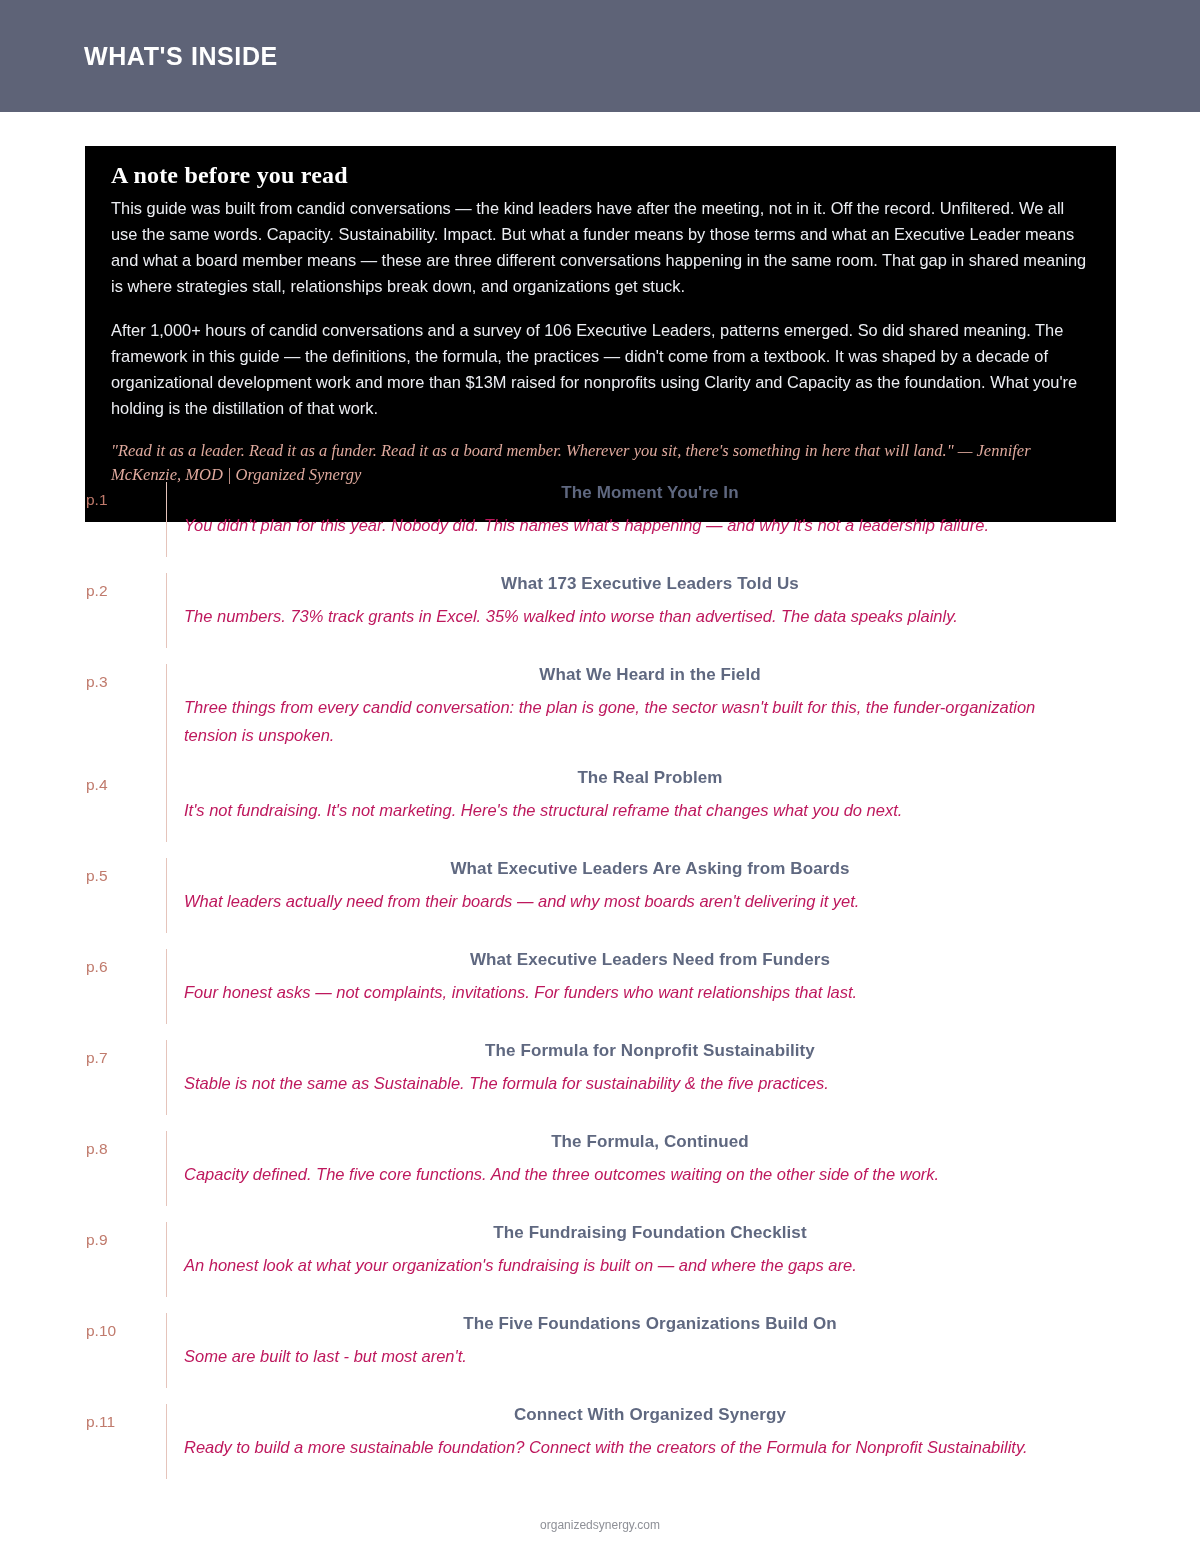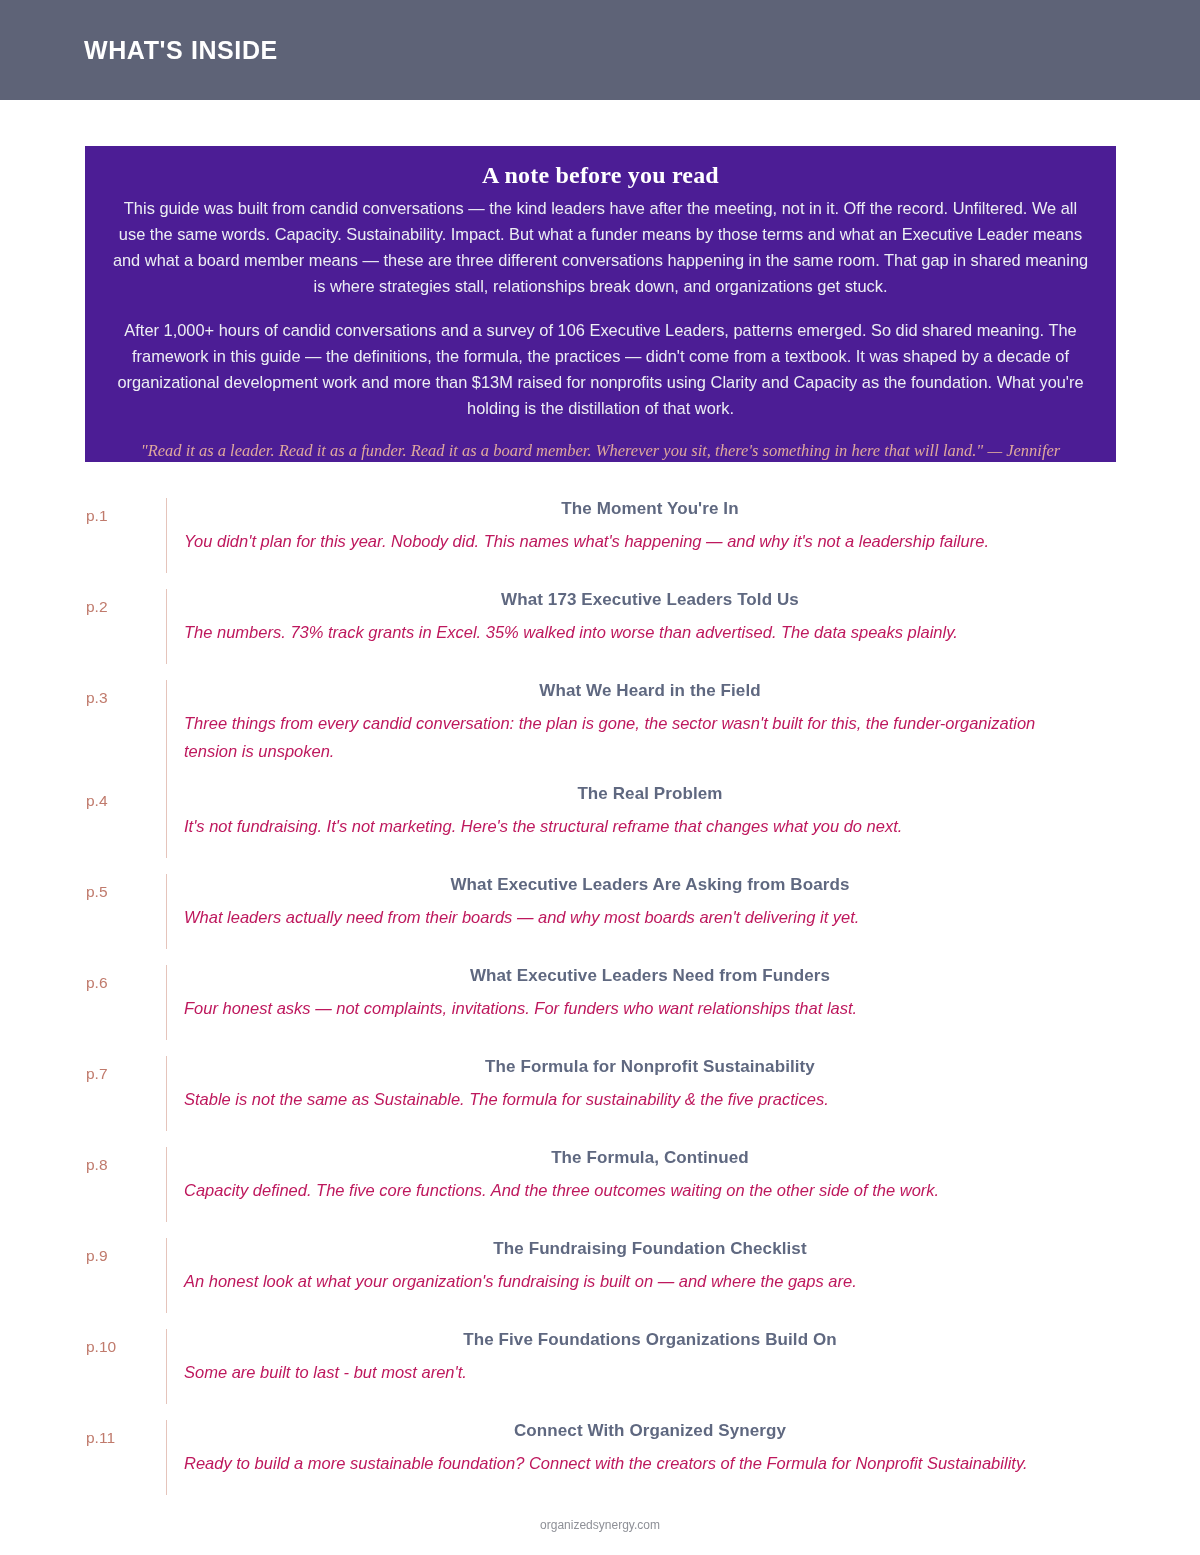--- a/index.html
+++ b/index.html
@@ -12,47 +12,46 @@
     height: 1555px;
     font-family: "Liberation Sans", sans-serif;
     color: #3a3a3a;
     position: relative;
     overflow: hidden;
   }
 
   
   .header-bar {
     width: 1200px;
-    height: 100px;
+    height: 112px;
     background: #5e6377;
     display: flex;
     align-items: center;
     box-sizing: border-box;
     padding-left: 84px;
   }
   .header-title {
     color: #ffffff;
     font-size: 25px;
     font-weight: bold;
     letter-spacing: 0.6px;
     font-family: "Liberation Sans", sans-serif;
   }
 
   
   .note-box {
     position: absolute;
     left: 85px;
     top: 146px;
     width: 1031px;
-    height: 316px;
-    background: #4c1d95;
+    height: 376px;
+    background: #000000;
     box-sizing: border-box;
     padding: 12px 26px 0 26px;
     overflow: hidden;
-    text-align: center;
   }
   .note-heading {
     font-family: "Liberation Serif", serif;
     font-weight: bold;
     font-size: 24px;
     color: #ffffff;
     margin: 4px 0 6px 0;
     letter-spacing: 0.2px;
   }
   .note-para {
@@ -69,21 +68,21 @@
     font-size: 16.5px;
     line-height: 24px;
     color: #dfa99d;
     margin: 0;
   }
 
   
   .toc {
     position: absolute;
     left: 0;
-    top: 498px;
+    top: 482px;
     width: 1200px;
   }
   .toc-entry {
     display: flex;
     align-items: flex-start;
     margin-bottom: 0px;
     min-height: 91px;
   }
   .toc-page {
     width: 80px;

